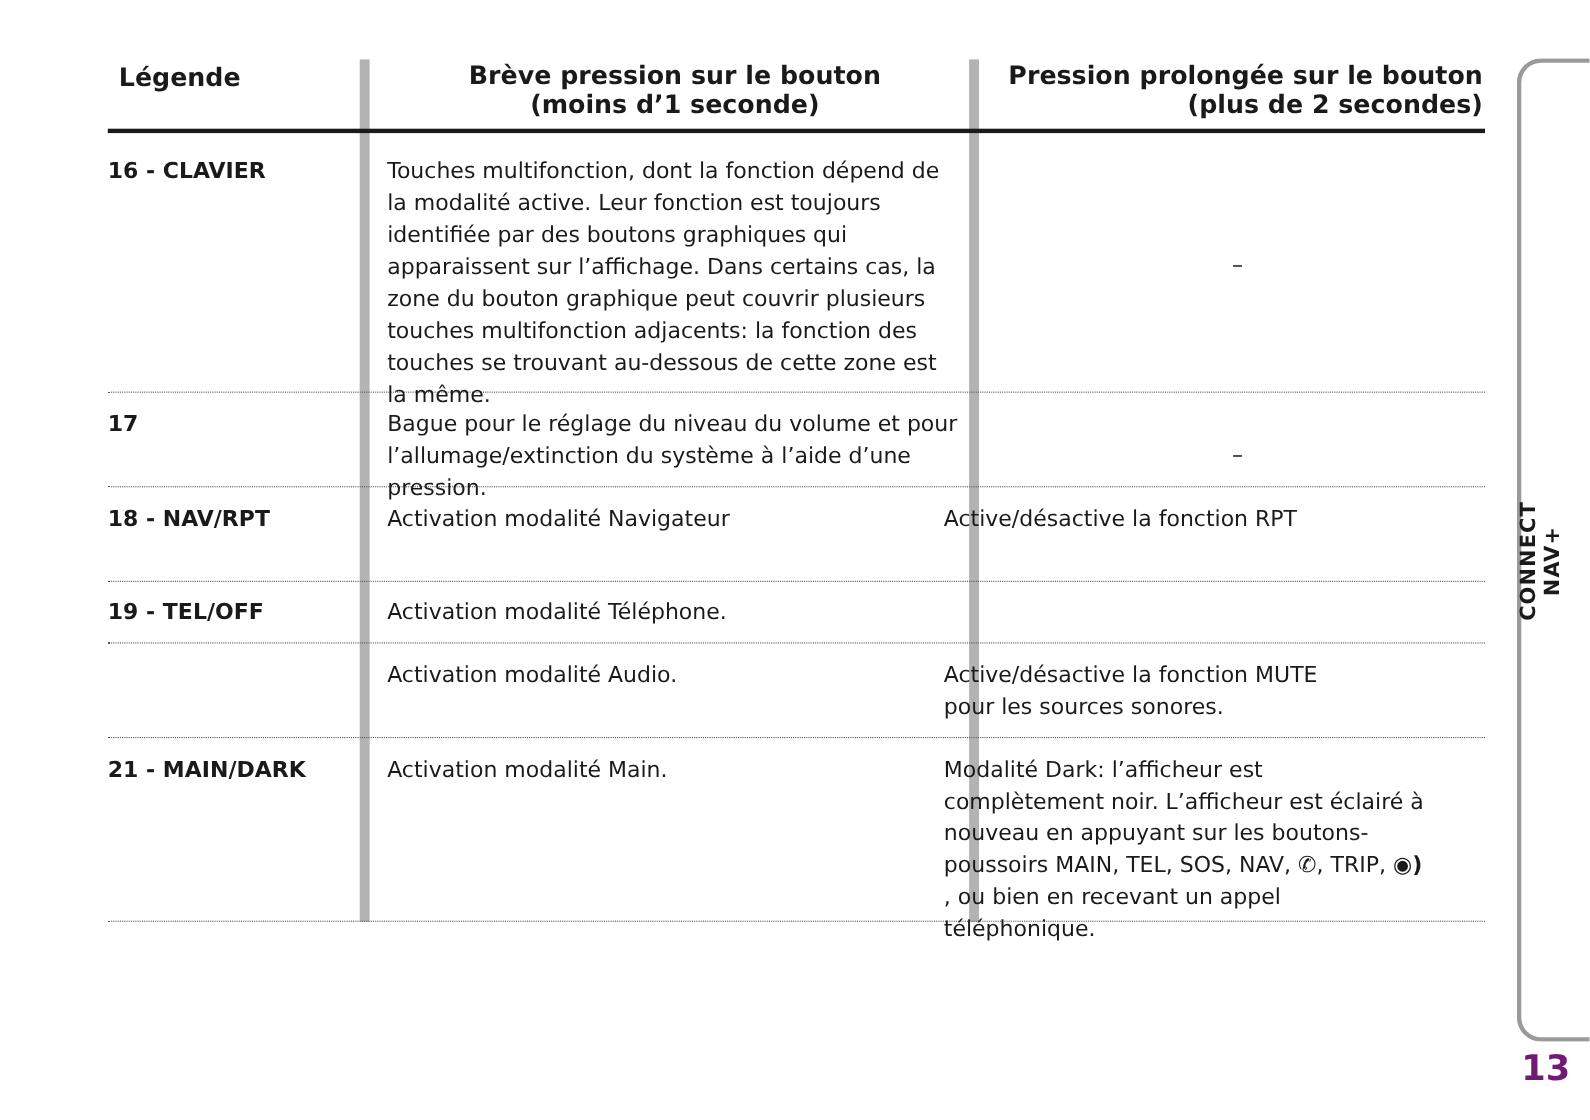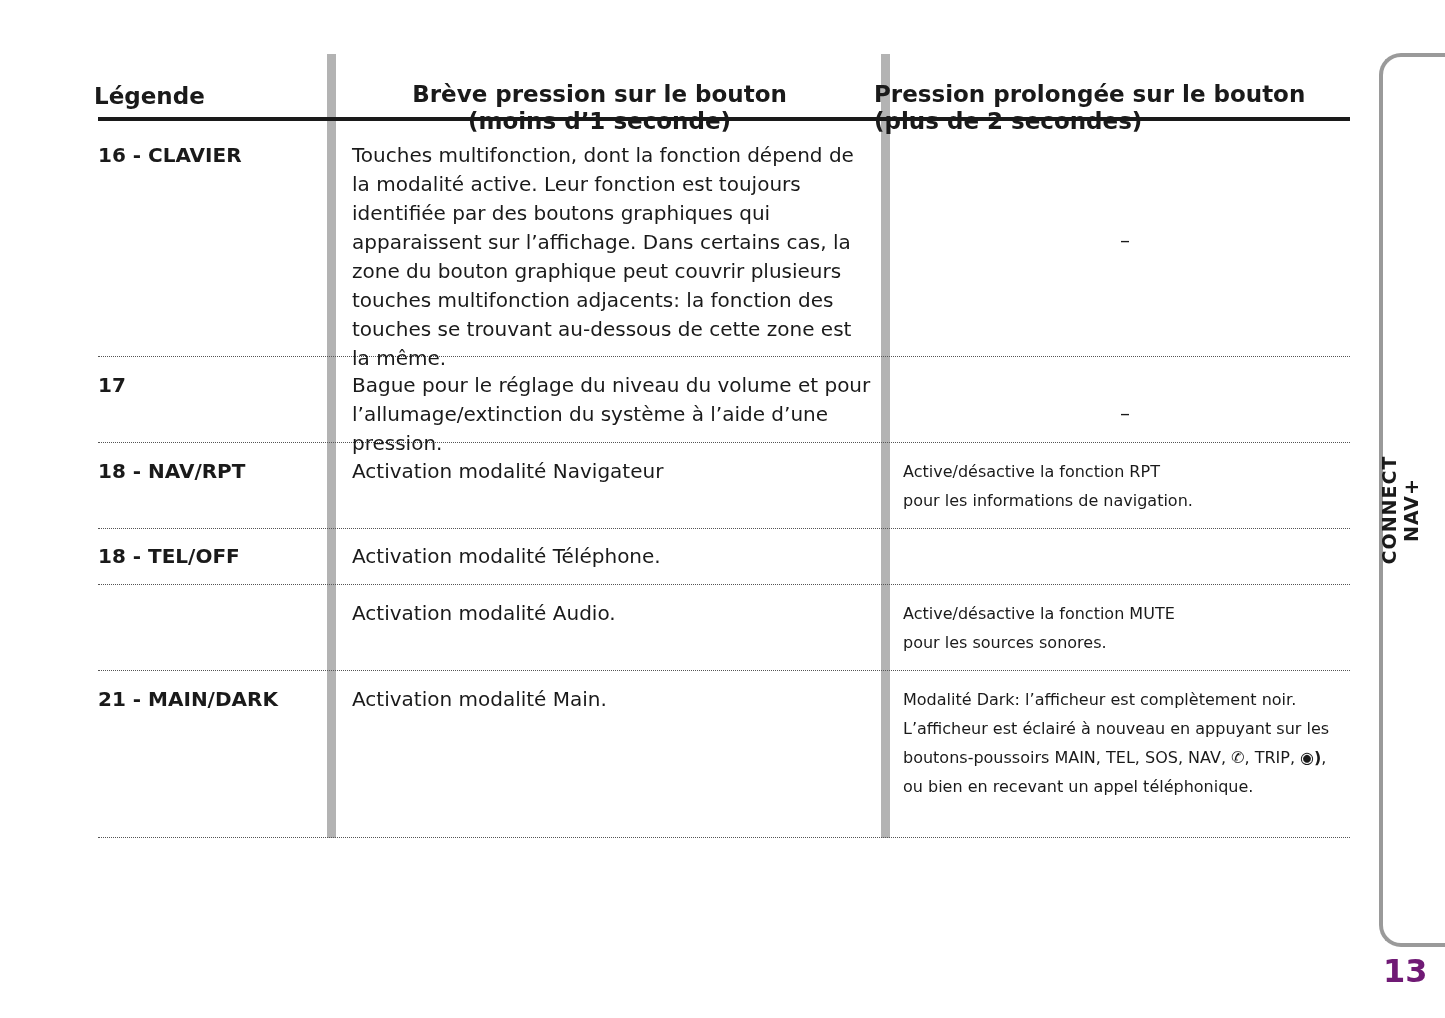--- a/index.html
+++ b/index.html
@@ -1,30 +1,30 @@
 <!DOCTYPE html>
 <html><head>
 <meta charset="utf-8">
 <style>
   html, body { margin:0; padding:0; background:#ffffff; }
   body { width:1445px; height:1018px; position:relative; overflow:hidden;
          font-family:"DejaVu Sans", sans-serif; color:#1a1a1a; }
   .vbar { position:absolute; top:54px; width:9px; height:784px; background:#b3b3b3; }
   .vbar.v1 { left:327px; }
   .vbar.v2 { left:881px; }
-  .header { position:absolute; left:82px; top:54px; width:1252px; height:66px;margin-top:25px; }
+  .header { position:absolute; left:96px; top:54px; width:1252px; height:66px; }
   .header .h { position:absolute; font-weight:bold; font-size:23px; line-height:27px; color:#1a1a1a; }
   .header .h1 { left:12px; top:4px; }
   .header .h2 { left:240px; width:555px; top:2px; text-align:center; }
-  .header .h3 { left:792px; width:460px; top:2px; text-align:left; }
+  .header .h3 { left:792px; width:460px; top:2px; text-align:right; }
   .hrule { position:absolute; left:98px; top:117px; width:1252px; height:4px; background:#1a1a1a; }
   .row { position:absolute; left:98px; width:1252px; border-bottom:1px dotted #555; }
   .row .key { position:absolute; left:0; top:0; font-weight:bold; font-size:20px; line-height:29px; }
   .row .c2 { position:absolute; left:254px; width:520px; top:0; font-size:20px; line-height:29px; }
-  .row .c3 { position:absolute; left:805px; width:440px; top:0; font-size:16px; line-height:29px; }
+  .row .c3 { position:absolute; left:760px; width:440px; top:0; font-size:20px; line-height:29px; }
   .row .dash { position:absolute; left:1022px; font-size:20px; }
   .tab { position:absolute; left:1379px; top:53px; width:80px; height:886px;
          border:4px solid #9a9a9a; border-right:none; border-radius:22px 0 0 22px; }
   .tabtext { position:absolute; left:1335px; top:488px; width:130px; text-align:center;
              transform:rotate(-90deg); font-weight:bold; font-size:19px; letter-spacing:1px; color:#1a1a1a; }
   .pagenum { position:absolute; left:1383px; top:952px; font-weight:bold; font-size:32px; color:#701a75; }
   .ico { display:inline-block; font-weight:bold; }
 </style>
 </head>
 <body>
@@ -55,26 +55,25 @@
   <div class="key">17</div>
   <div class="c2">Bague pour le réglage du niveau du volume et pour l’allumage/extinction du système à l’aide d’une pression.</div>
   <div class="dash" style="top:30px;">–</div>
 </div>
 
 <div class="row" style="top:457px;height:71px;">
   <div class="key">18 - NAV/RPT</div>
   <div class="c2">Activation modalité Navigateur</div>
   <div class="c3">
     <div>Active/désactive la fonction RPT</div>
-    <div>pour les informations de navigation.</div>
   </div>
 </div>
 
 <div class="row" style="top:542px;height:42px;">
-  <div class="key">18 - TEL/OFF</div>
+  <div class="key">19 - TEL/OFF</div>
   <div class="c2">Activation modalité Téléphone.</div>
 </div>
 
 <div class="row" style="top:599px;height:71px;">
   <div class="c2">Activation modalité Audio.</div>
   <div class="c3">
     <div>Active/désactive la fonction MUTE</div>
     <div>pour les sources sonores.</div>
   </div>
 </div>

